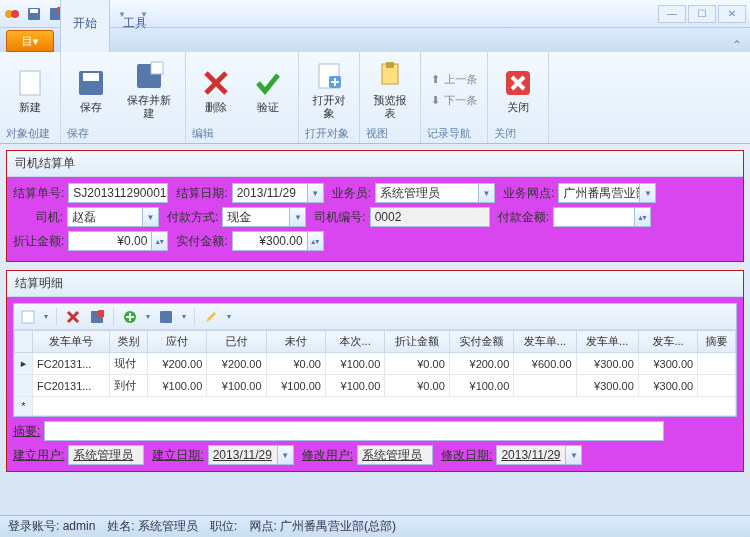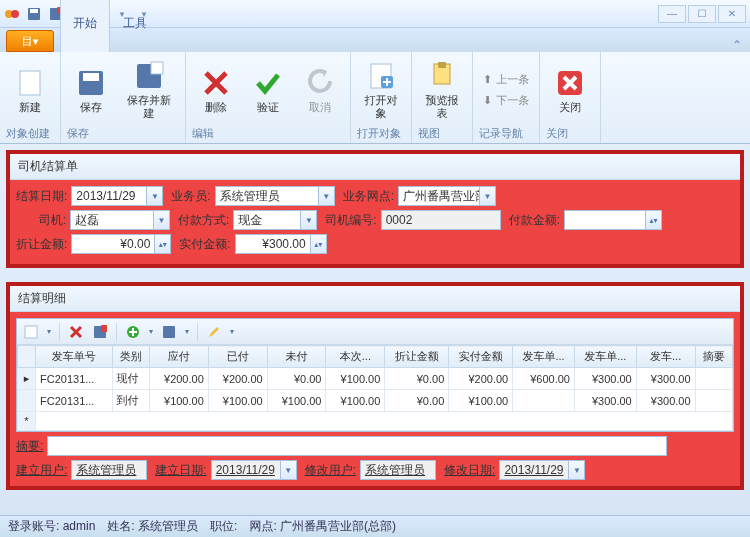--- a/index.html
+++ b/index.html
@@ -21,21 +21,21 @@
 .rgroup .items { display: flex; gap: 4px; flex: 1; }
 .rgroup .gl { text-align: left; font-size: 11px; color: #6683a9; padding-top: 2px; }
 .rbtn { display: flex; flex-direction: column; align-items: center; justify-content: center; width: 48px; padding: 2px; border: 1px solid transparent; border-radius: 3px; }
 .rbtn .ic { width: 32px; height: 32px; margin-bottom: 2px; }
 .rbtn .lb { font-size: 11px; text-align: center; line-height: 13px; }
 .rbtn.narrow { width: 60px; }
 .small-stack { display:flex;flex-direction:column;gap:2px;justify-content:center; }
 .small-stack .sbtn { display:flex;align-items:center;gap:4px;font-size:11px;color:#888;padding:2px 4px; }
 
 .content { padding: 6px; }
-.panel { border: 4px solid #b91c1c; background: #ef4444; margin-bottom: 14px; }
+.panel { border: 1px solid #b91c1c; background: #d946ef; margin-bottom: 8px; }
 .panel > .ph { padding: 4px 8px; font-size: 12px; background: linear-gradient(#f2f8fe,#e0ecf8); border-bottom: 1px solid #c8daea; }
 .panel > .pb { padding: 6px; }
 .formrow { display: flex; gap: 8px; margin-bottom: 4px; align-items: center; }
 .fcell { display: flex; align-items: center; gap: 4px; }
 .fcell label { font-size: 12px; white-space: nowrap; }
 .fld { height: 20px; border: 1px solid #a7c0db; background: #fff; padding: 0 4px; font-size: 12px; display:flex;align-items:center;position:relative; }
 .fld.ro { background: #f0f0f0; }
 .fld .dd { position:absolute;right:0;top:0;height:100%;width:16px;background:linear-gradient(#f5faff,#dbeafe);border-left:1px solid #a7c0db;display:flex;align-items:center;justify-content:center;font-size:8px;color:#5577aa; }
 .fld.money { justify-content: flex-end; padding-right: 20px; }
 
@@ -142,27 +142,20 @@
             <path d="M6 6 L26 26 M26 6 L6 26" stroke="#d03030" stroke-width="5"></path>
           </svg>
           <span class="lb">删除</span>
         </div>
       <div class="rbtn">
           <svg class="ic">
             <path d="M6 16 L13 24 L26 8" stroke="#2fa82f" stroke-width="5" fill="none"></path>
           </svg>
           <span class="lb">验证</span>
         </div>
-      <div class="rbtn" style="opacity:.5">
-          <svg class="ic">
-            <path d="M22 6 A10 10 0 1 0 26 14" fill="none" stroke="#999" stroke-width="4"></path>
-            <path d="M18 4 L22 6 L20 10" fill="#999"></path>
-          </svg>
-          <span class="lb">取消</span>
-        </div>
     </div>
     <div class="gl">编辑</div>
   </div>
   <div class="rgroup">
     <div class="items">
       <div class="rbtn">
           <svg class="ic">
             <rect x="6" y="4" width="20" height="24" fill="#fff" stroke="#a7c0db"></rect>
             <rect x="16" y="16" width="12" height="12" fill="#5da0e0" rx="2"></rect>
             <path d="M22 18 L22 26 M18 22 L26 22" stroke="#fff" stroke-width="2"></path>
@@ -213,20 +206,26 @@
   </div>
 </div>
 
 <div class="content">
 
   <div class="panel">
     <div class="ph">司机结算单</div>
     <div class="pb">
       <div class="formrow">
         <div class="fcell">
+            <label>结算单号:</label>
+            <div class="fld" style="width:100px">
+              <span>SJ201311290001</span>
+            </div>
+          </div>
+        <div class="fcell">
             <label>结算日期:</label>
             <div class="fld" style="width:92px">
               <span>2013/11/29</span>
               <span class="dd">▼</span>
             </div>
           </div>
         <div class="fcell">
             <label>业务员:</label>
             <div class="fld" style="width:120px">
               <span>系统管理员</span>
@@ -237,21 +236,21 @@
             <label>业务网点:</label>
             <div class="fld" style="width:98px">
               <span>广州番禺营业部</span>
               <span class="dd">▼</span>
             </div>
           </div>
       </div>
       <div class="formrow">
         <div class="fcell">
             <label style="width:50px;text-align:right;display:inline-block">司机:</label>
-            <div class="fld" style="width:100px">
+            <div class="fld" style="width:92px">
               <span>赵磊</span>
               <span class="dd">▼</span>
             </div>
           </div>
         <div class="fcell">
             <label>付款方式:</label>
             <div class="fld" style="width:84px">
               <span>现金</span>
               <span class="dd">▼</span>
             </div>

